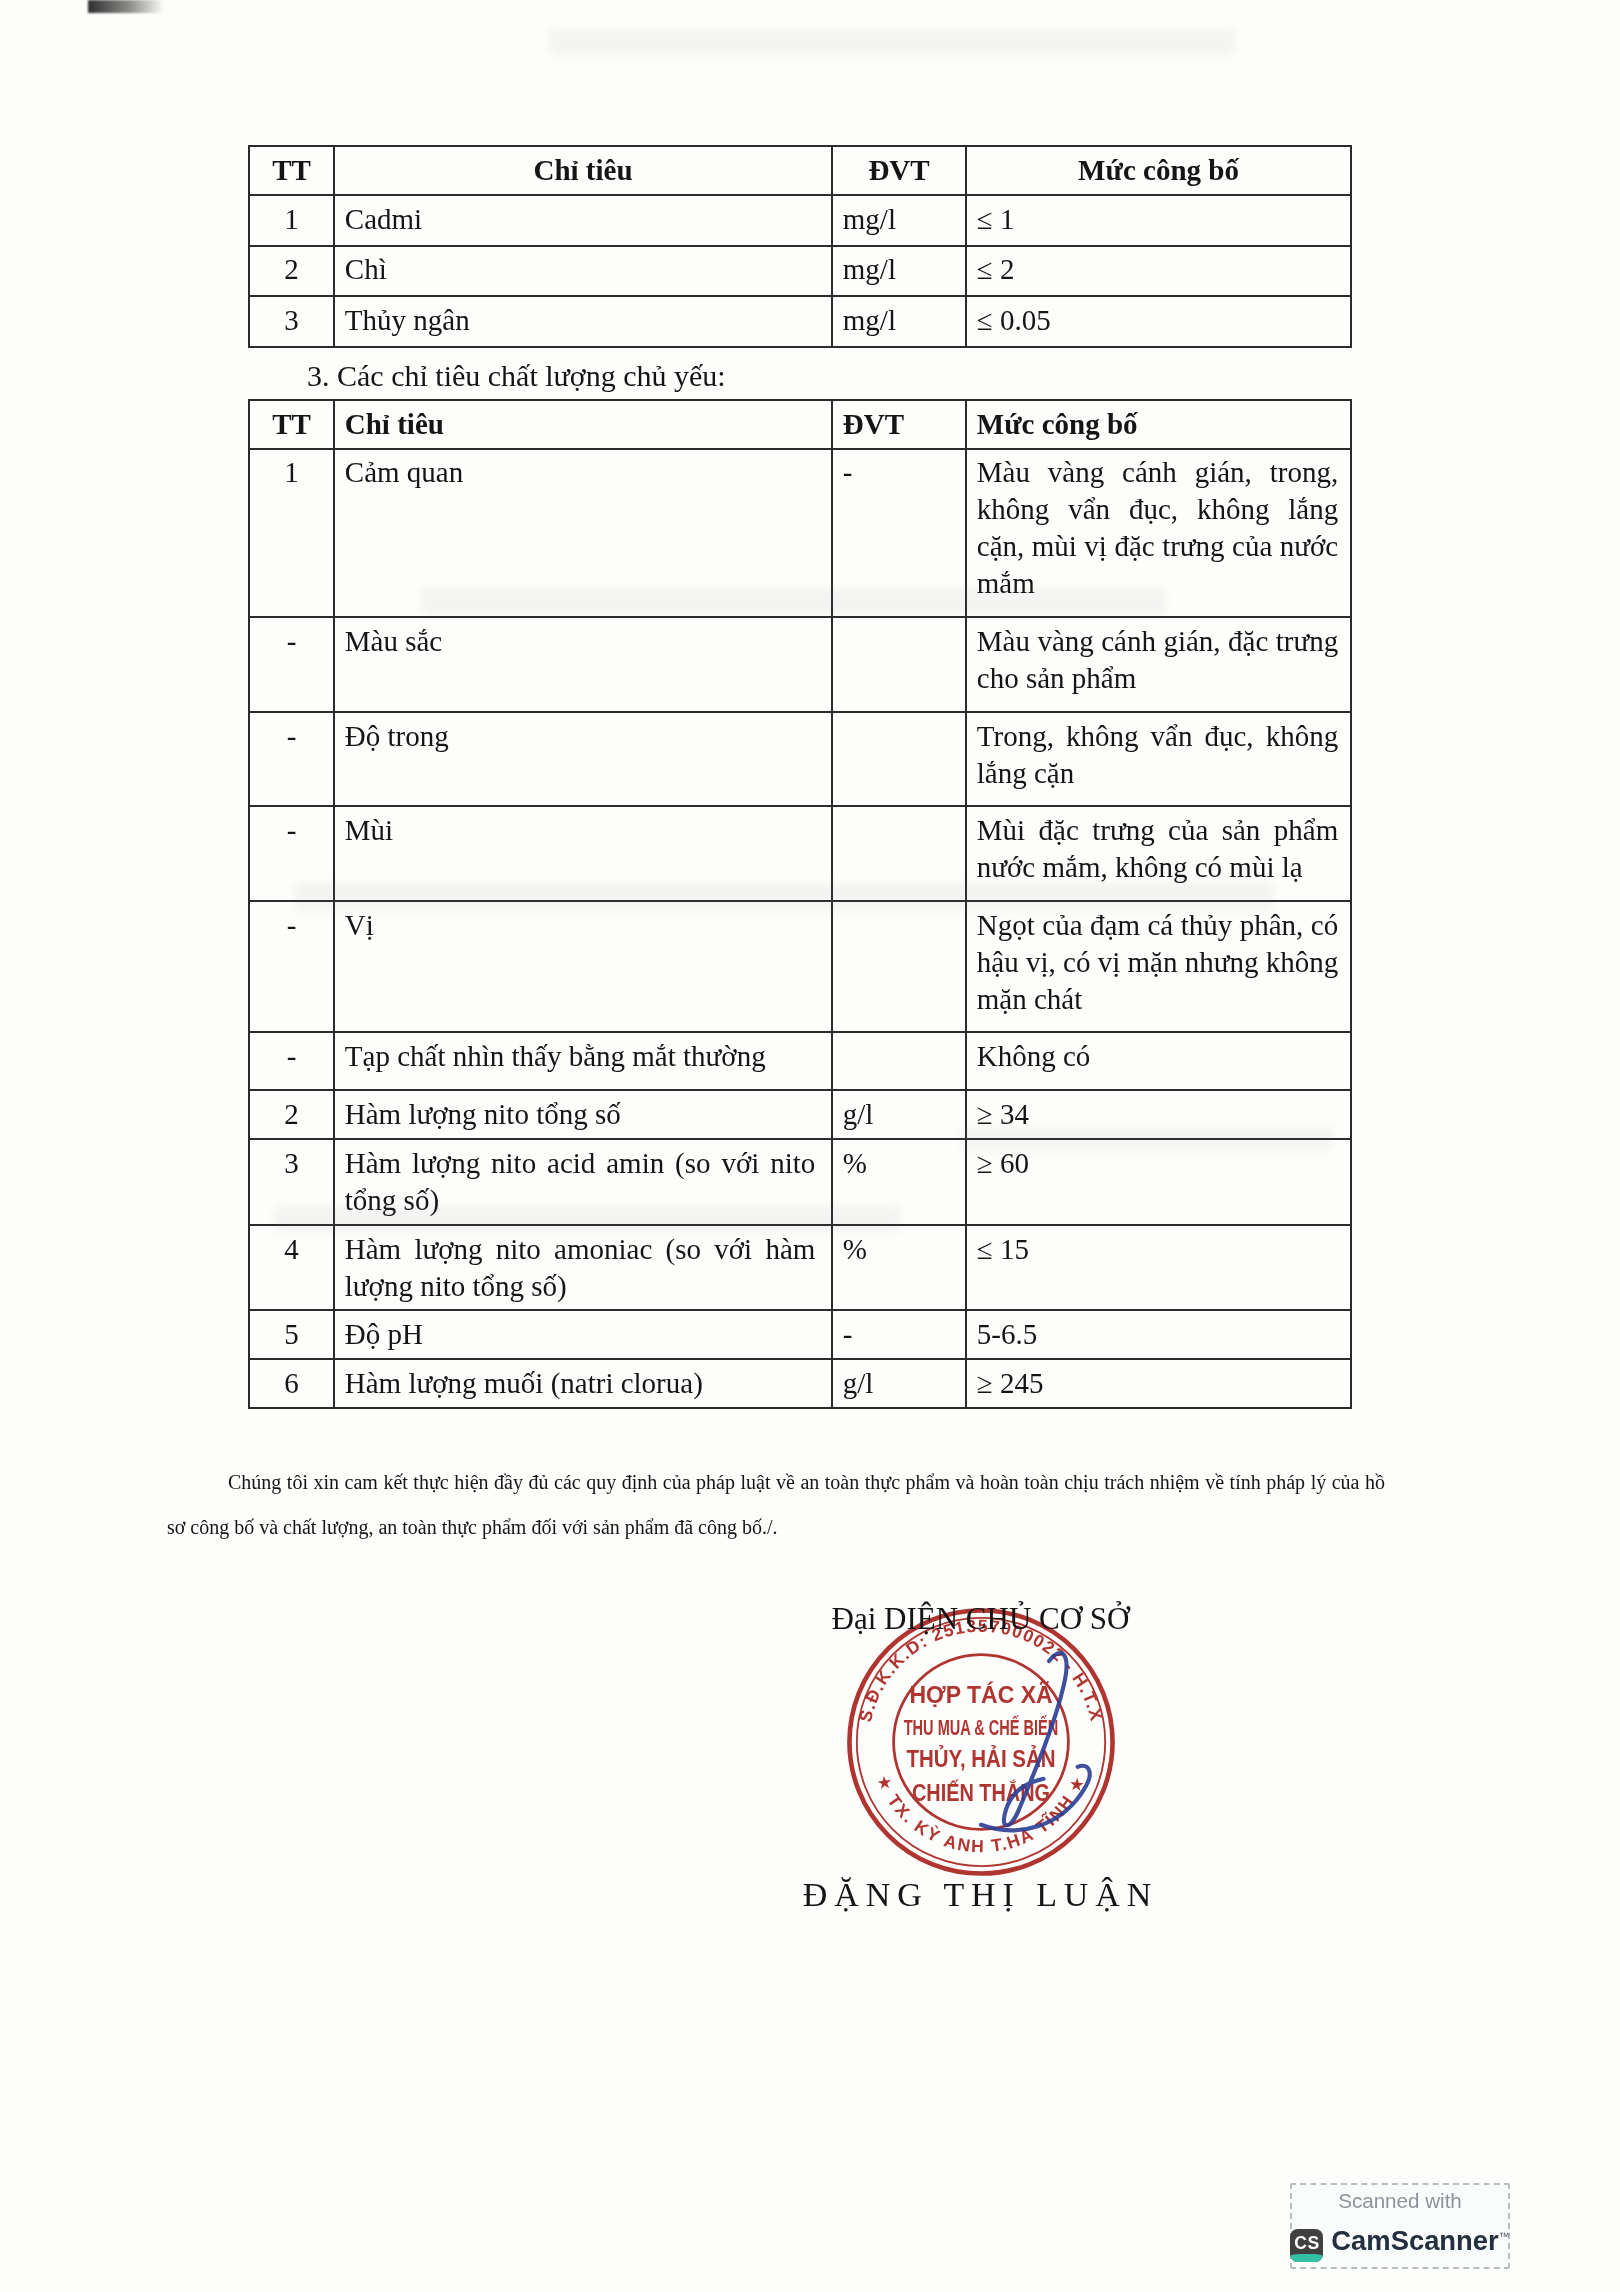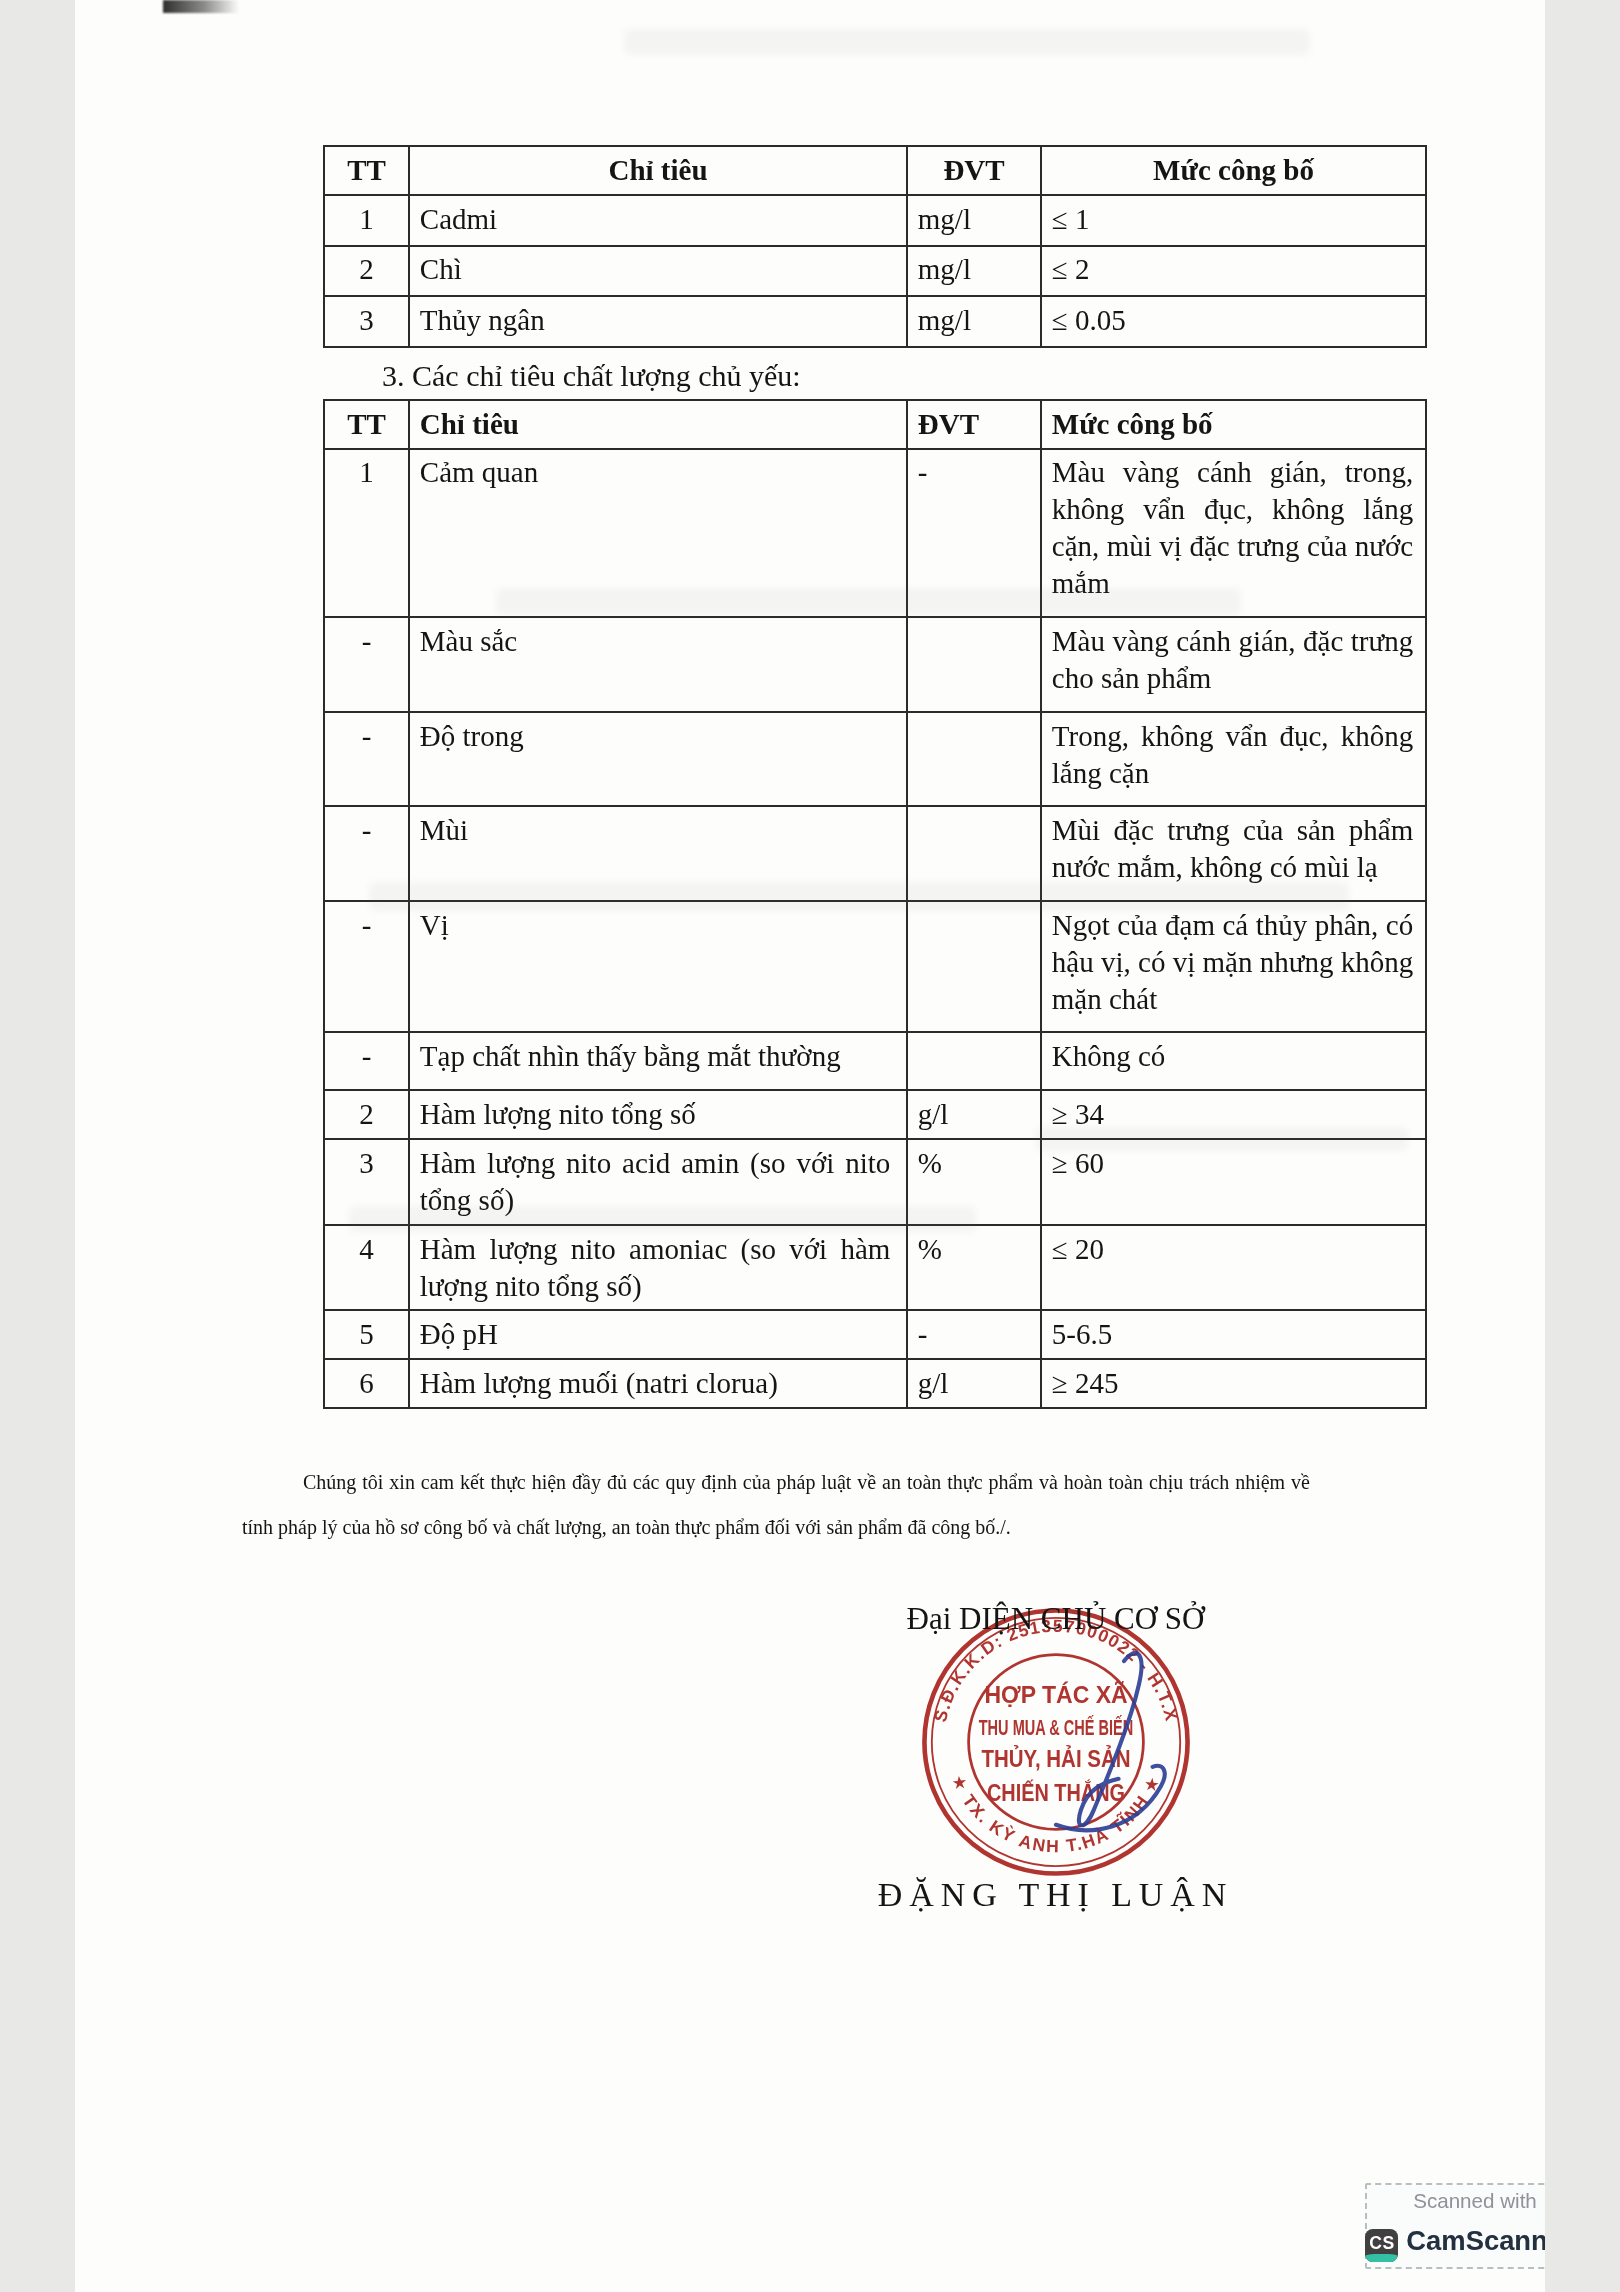--- a/index.html
+++ b/index.html
@@ -1,18 +1,18 @@
 <!DOCTYPE html>
 <html><head>
 <meta charset="utf-8">
 <style>
   html,body{margin:0;padding:0;background:#e8e8e6;}
   .page{
     position:relative;
-    width:1470px;height:2293px;
+    width:1620px;height:2293px;
     margin:0 auto;
     background:#fdfdfc;
     overflow:hidden;
     font-family:"Liberation Serif","DejaVu Serif",serif;
     color:#151515;
   }
   
   .smudge{
     position:absolute;left:88px;top:0;width:76px;height:12.7px;
     background:linear-gradient(to right,#2f2f2f,#8d8d8b 55%,rgba(200,200,198,0));
@@ -196,21 +196,21 @@
         <tr>
           <td class="tt">3</td>
           <td class="crit">Hàm lượng nito acid amin (so với nito tổng số)</td>
           <td>%</td>
           <td class="muc">≥ 60</td>
         </tr>
         <tr>
           <td class="tt">4</td>
           <td class="crit">Hàm lượng nito amoniac (so với hàm lượng nito tổng số)</td>
           <td>%</td>
-          <td class="muc">≤ 20</td>
+          <td class="muc">≤ 15</td>
         </tr>
         <tr>
           <td class="tt">5</td>
           <td class="crit">Độ pH</td>
           <td>-</td>
           <td class="muc">5-6.5</td>
         </tr>
         <tr>
           <td class="tt">6</td>
           <td class="crit">Hàm lượng muối (natri clorua)</td>

